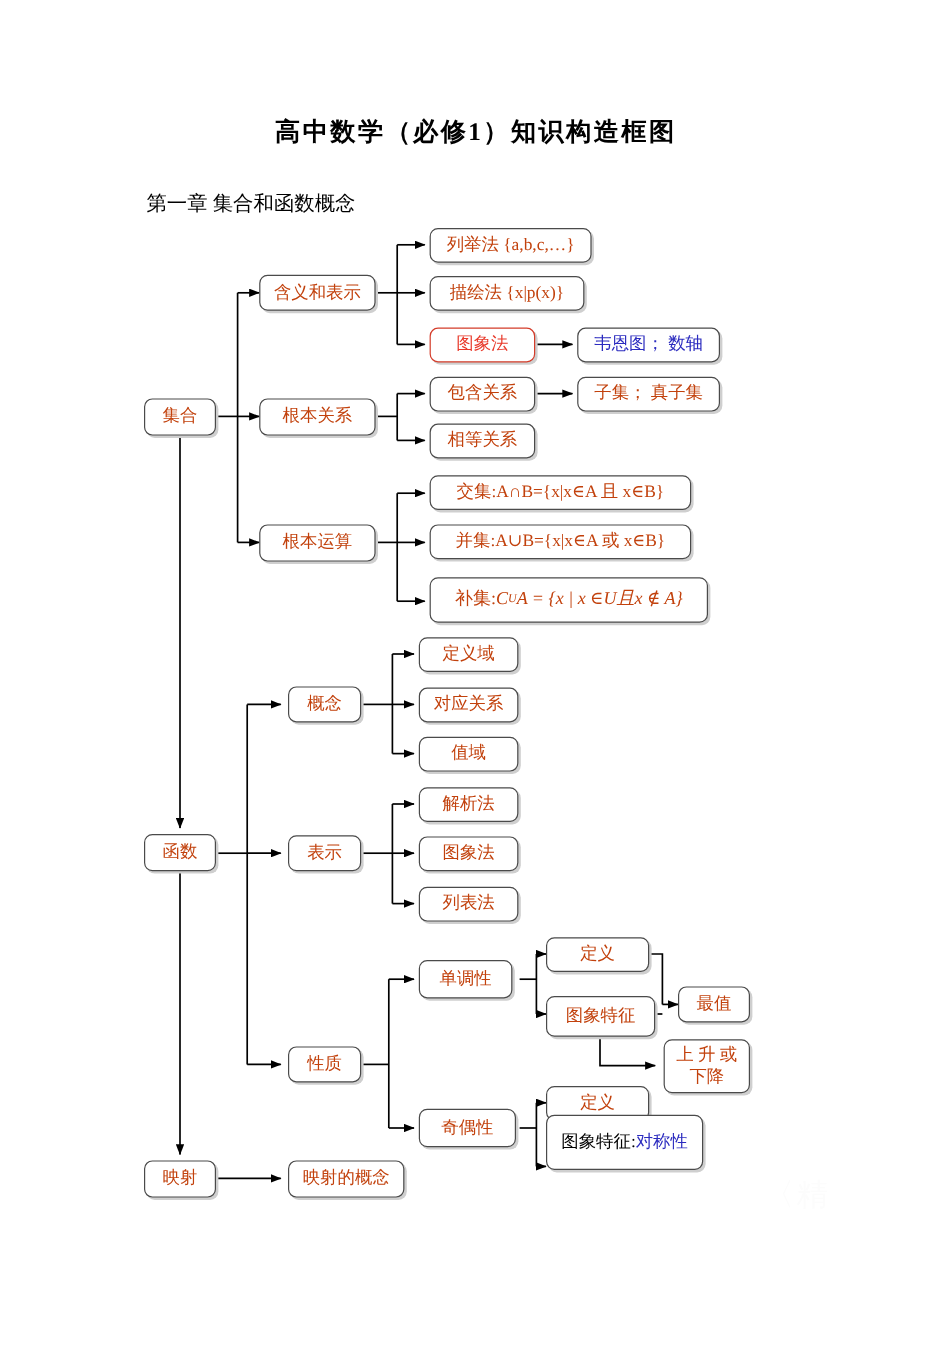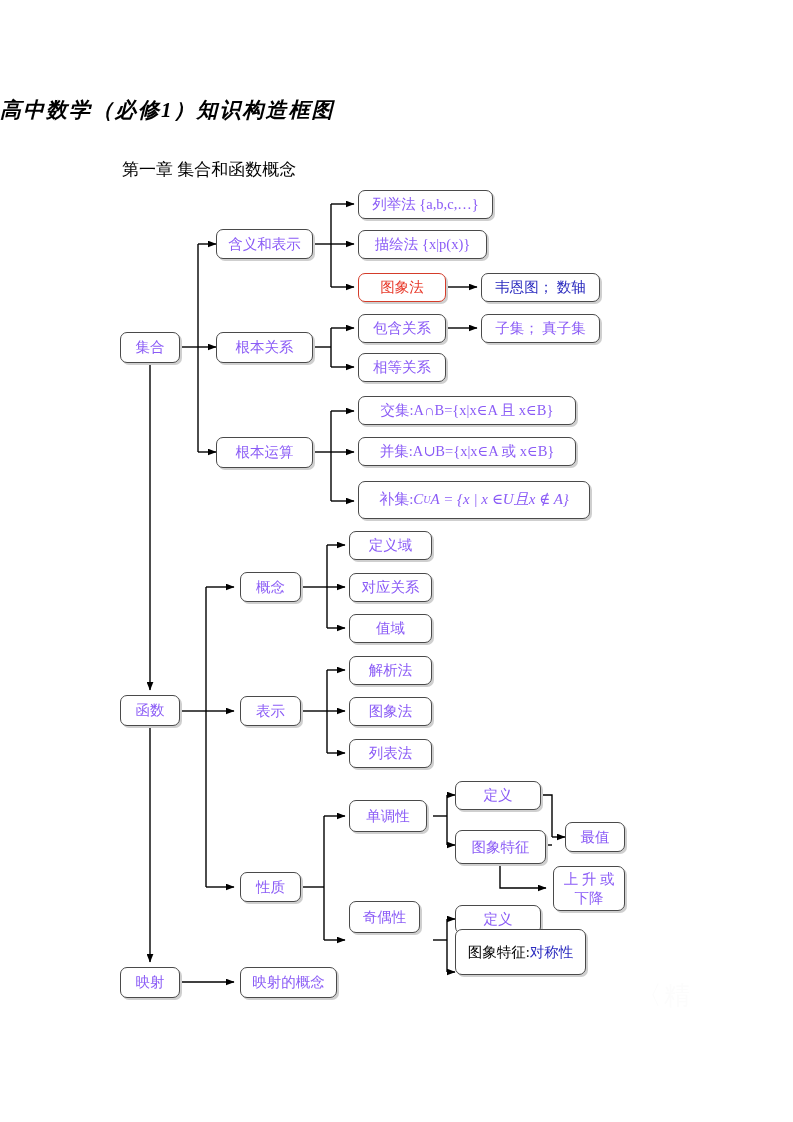--- a/index.html
+++ b/index.html
@@ -1,30 +1,30 @@
 <!DOCTYPE html>
 <html><head>
 <meta charset="utf-8">
 <style>
   html,body{margin:0;padding:0;background:#fff;}
   body{width:793px;height:1122px;font-family:"Liberation Serif","DejaVu Serif",serif;}
   #page{position:relative;width:793px;height:1122px;overflow:hidden;background:#fff;}
   #doc-title{
-    position:absolute;left:0;top:96px;width:793px;text-align:left;
+    position:absolute;left:0;top:96px;width:793px;text-align:center;
     font-family:"Liberation Serif","DejaVu Serif",serif;
-    font-size:21px;font-weight:bold;font-style:italic;letter-spacing:2px;color:#000;
+    font-size:21px;font-weight:bold;letter-spacing:2px;color:#000;
   }
   #chapter-title{
     position:absolute;left:122px;top:158px;
     font-size:17px;color:#000;white-space:nowrap;
   }
   #flow{position:absolute;left:0;top:0;width:793px;height:1122px;}
   .nd{position:absolute;box-sizing:border-box;border:1px solid #4a4a4a;border-radius:7px;
       background:#fff;display:flex;align-items:center;justify-content:center;
-      font-size:14.5px;line-height:1.15;color:#8b5cf6;text-align:center;white-space:nowrap;}
+      font-size:14.5px;line-height:1.15;color:#c2410c;text-align:center;white-space:nowrap;}
   .nd.shadow{box-shadow:2px 2px 0 #cfcfcf;}
   .nd.red{border-color:#d43c2a;color:#e8392a;}
   .nd.blue{color:#2b2bbf;}
   .nd.mixed{color:#000;}
   .nd.mixed .accent{color:#2b2bbf;}
   .nd.math{font-style:italic;font-size:15px;text-align:right;}
   .nd.two{white-space:normal;line-height:1.28;padding:0 4px;}
   #watermark{position:absolute;left:636px;top:978px;font-size:26px;color:#fcfcfc;
       letter-spacing:2px;user-select:none;}
 </style>
@@ -158,21 +158,21 @@
 
   <div class="nd shadow" style="left:349px;top:800px;width:78px;height:32px;">单调性</div>
   <div class="nd shadow" style="left:455px;top:781px;width:86px;height:29px;">定义</div>
   <div class="nd shadow" style="left:455px;top:830px;width:91px;height:34px;">图象特征</div>
   <div class="nd shadow" style="left:565px;top:822px;width:60px;height:30px;">最值</div>
   <div class="nd shadow two" style="left:553px;top:866px;width:72px;height:45px;flex-direction:column;">
     <span>上 升 或</span>
     <span>下降</span>
   </div>
 
-  <div class="nd shadow" style="left:349px;top:901px;width:71px;height:32px;">奇偶性</div>
+  <div class="nd shadow" style="left:349px;top:924px;width:81px;height:32px;">奇偶性</div>
   <div class="nd shadow" style="left:455px;top:905px;width:86px;height:29px;">定义</div>
   <div class="nd shadow mixed" style="left:455px;top:929px;width:131px;height:46px;">
     <span>图象特征:</span>
       <span class="accent">对称性</span>
   </div>
 
   <div class="nd shadow" style="left:120px;top:967px;width:60px;height:31px;">映射</div>
   <div class="nd shadow" style="left:240px;top:967px;width:97px;height:31px;text-align:right;">映射的概念</div>
 
   <div id="watermark">〈精</div>

